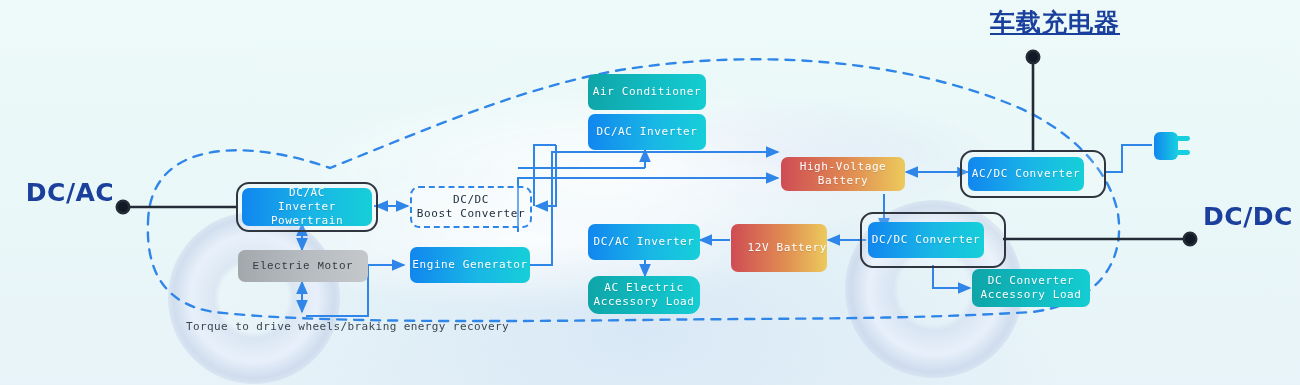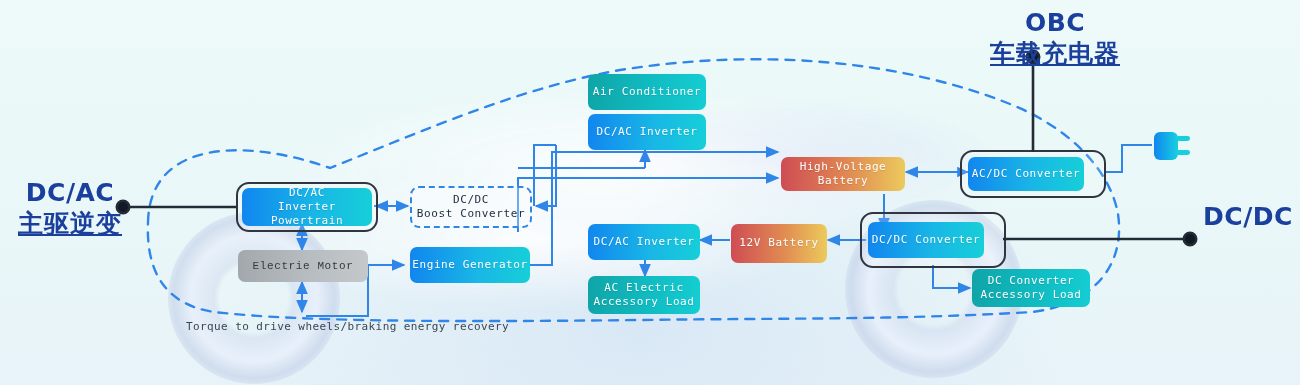--- a/index.html
+++ b/index.html
@@ -229,25 +229,25 @@
   </div>
 
   <div class="blk g-warm" style="left:781px; top:157px; width:124px; height:34px;">
     <span>High-Voltage Battery</span>
   </div>
 
   <div class="blk g-blue" style="left:588px; top:224px; width:112px; height:36px;">
     <span>DC/AC Inverter</span>
   </div>
 
-  <div class="blk g-warm" style="left:731px; top:224px; width:96px; height:39px;">
+  <div class="blk g-warm" style="left:731px; top:224px; width:96px; height:48px;align-items:flex-end;">
     <span>12V Battery</span>
   </div>
 
-  <div class="blk g-teal" style="left:588px; top:276px; width:112px; height:38px;">
+  <div class="blk g-teal" style="left:588px; top:276px; width:112px; height:38px;border-radius:11px;">
     <span>AC Electric</span>
     <span>Accessory Load</span>
   </div>
 
   <div class="blk g-teal" style="left:972px; top:269px; width:118px; height:38px;">
     <span>DC Converter</span>
     <span>Accessory Load</span>
   </div>
 
   <div class="blk g-blue" style="left:868px; top:222px; width:116px; height:36px;">
@@ -265,25 +265,23 @@
         <stop offset="100%" stop-color="#18cfe0"></stop>
       </linearGradient>
     </defs>
     <rect x="2" y="4" width="24" height="28" rx="6" fill="url(#plugGrad)"></rect>
     <rect x="24" y="8" width="14" height="5" rx="2.4" fill="#18cfe0"></rect>
     <rect x="24" y="22" width="14" height="5" rx="2.4" fill="#18cfe0"></rect>
   </svg>
 
   <div class="callout" id="calloutDCAC">
     <span class="l1">DC/AC</span>
-    <span class="l2">主驱逆变</span>
   </div>
 
   <div class="callout" id="calloutOBC">
-    <span class="l1">OBC</span>
     <span class="l2">车载充电器</span>
   </div>
 
   <div class="callout" id="calloutDCDC">
     <span class="l1">DC/DC</span>
   </div>
 
   <div id="caption">Torque to drive wheels/braking energy recovery</div>
 
 </div>

